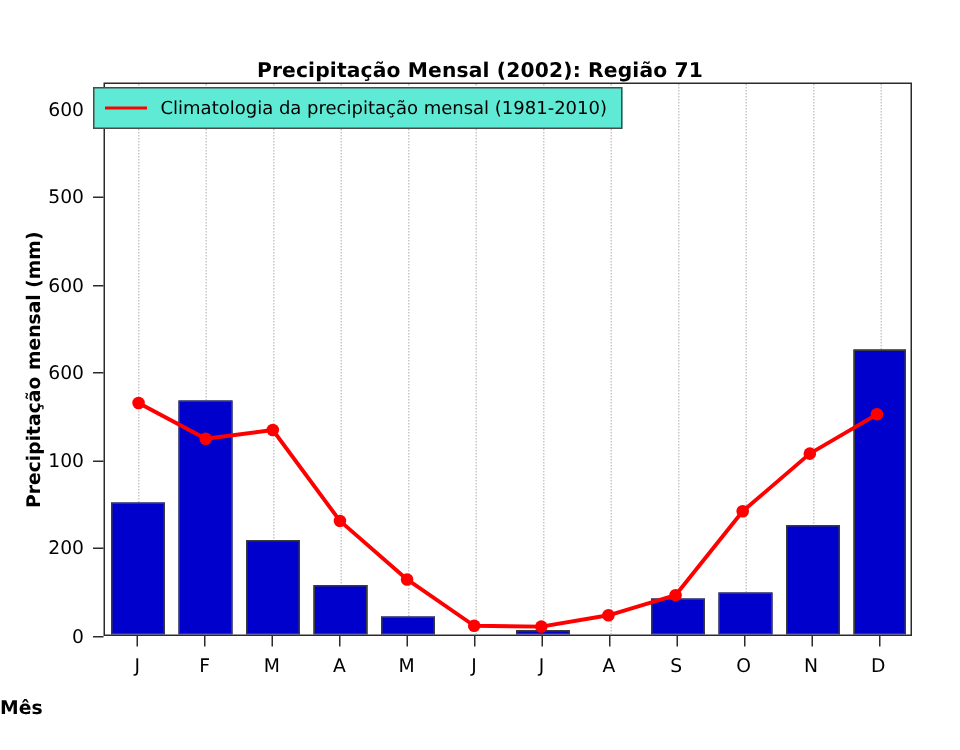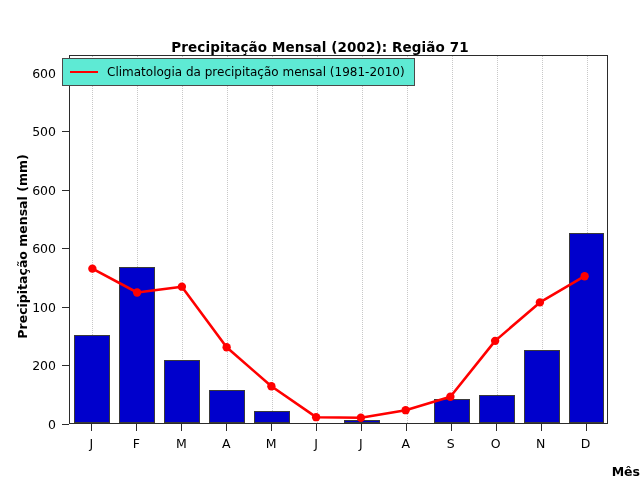--- a/index.html
+++ b/index.html
@@ -129,21 +129,21 @@
     font-size: 12.5px;
     color: #000000;
     transform: translateX(-50%);
     white-space: nowrap;
   }
   #x-axis-label {
     position: absolute;
     left: 0;
     top: 464px;
     width: 640px;
-    text-align: right;
+    text-align: left;
     font-size: 12.5px;
     font-weight: bold;
     color: #000000;
   }
   
   #legend {
     position: absolute;
     left: 62px;
     top: 58px;
     height: 28px;

